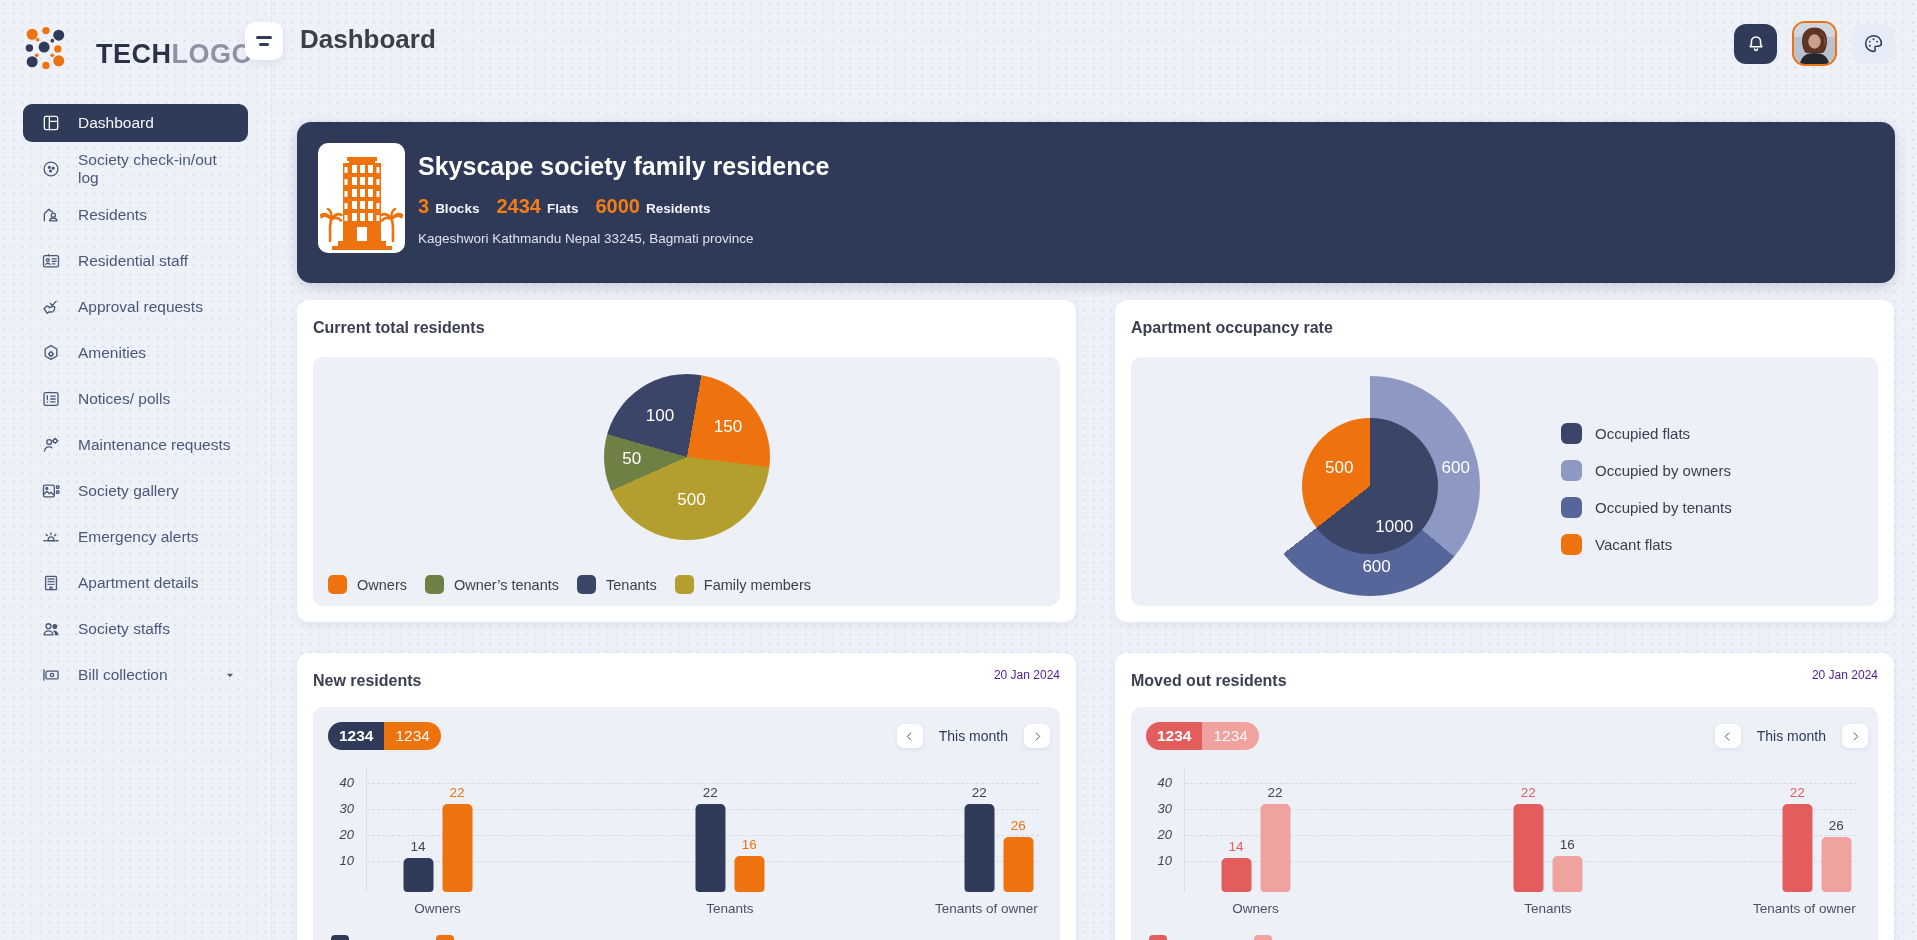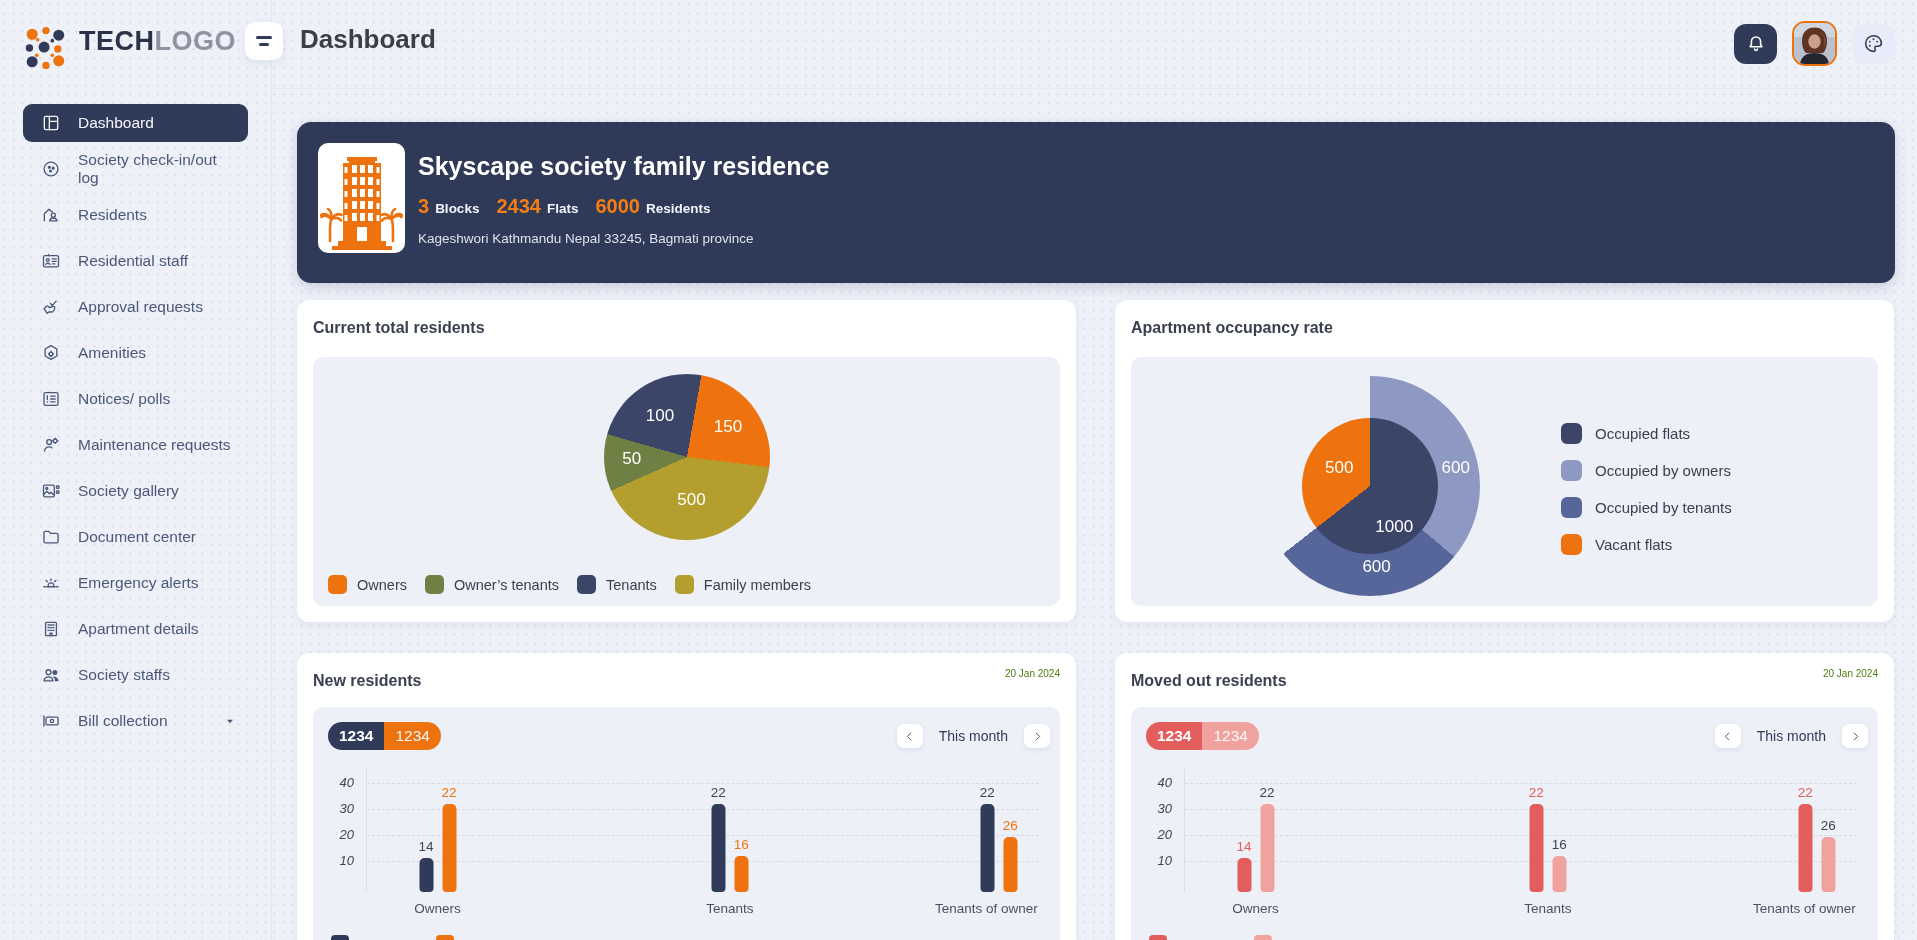--- a/index.html
+++ b/index.html
@@ -7,21 +7,21 @@
   body {
     position:relative; overflow:hidden;
     font-family:"Liberation Sans", sans-serif;
     background-color:#eef1f8;
     background-image:radial-gradient(circle, #dee3ef 1px, rgba(0,0,0,0) 1.3px);
     background-size:9px 9px;
     color:#3a4050;
   }
   
   .sidebar { position:absolute; left:0; top:0; width:272px; height:940px; border-right:1px solid #e2e7f2; }
-  .logo { position:absolute; left:23px; top:26px; display:flex; align-items:flex-start; gap:12px; }
+  .logo { position:absolute; left:23px; top:26px; display:flex; align-items:flex-end; gap:29px; }
   .logo-name { font-size:27px; font-weight:800; letter-spacing:.5px; color:#2b3248; }
   .logo-name .lite { color:#8d93a3; font-weight:700; }
   .nav { position:absolute; left:0; top:104px; width:272px; }
   .nav-item { position:relative; margin:0 24px 8px 23px; height:38px; border-radius:9px;
     display:flex; align-items:center; gap:17px; padding:0 12px 0 17px;
     color:#4b5878; font-size:15.5px; cursor:pointer; }
   .nav-item .ni-icon { width:21px; height:21px; display:flex; align-items:center; justify-content:center; flex:none; }
   .nav-item.active { background:#2f3b59; color:#f5f7fc; }
   .nav-item .chev { margin-left:auto; }
   
@@ -49,21 +49,21 @@
   .hero-stats .num { color:#f47d16; font-size:20px; font-weight:700; }
   .hero-stats .lab { color:#f2f4fa; font-size:13.5px; font-weight:700; margin-left:6px; }
   .hero-addr { position:absolute; left:121px; top:109px; font-size:13.5px; color:#dde2f0; }
   .row { display:flex; gap:39px; }
   .row1 { margin-top:17px; }
   .row2 { margin-top:31px; }
   .card { width:779px; background:#ffffff; border-radius:12px; box-shadow:0 3px 10px rgba(50,70,130,.07); position:relative; }
   .card.h1 { height:322px; }
   .card.h2 { height:312px; }
   .card-title { position:absolute; left:16px; top:19px; font-size:16px; font-weight:700; color:#3a4050; }
-  .card-date { position:absolute; right:16px; top:15px; font-size:10px; color:#4d7c0f; }
+  .card-date { position:absolute; right:16px; top:15px; font-size:12px; color:#4c1d95; }
   .panel { position:absolute; left:16px; right:16px; top:57px; bottom:0; background:#edf0f7; border-radius:10px; }
   .card.h1 .panel { height:249px; bottom:auto; }
   .card.h2 .panel { top:54px; height:258px; }
   
   .pie1 { position:absolute; left:50%; top:17px; transform:translateX(-50%); width:166px; height:166px; border-radius:50%; }
   .pie-label { position:absolute; transform:translate(-50%,-50%); color:#fff; font-size:17px; }
   .legend-row { position:absolute; left:15px; bottom:12px; display:flex; gap:18px; align-items:center; }
   .legend-item { display:flex; align-items:center; gap:10px; font-size:14.5px; color:#3a4050; }
   .swatch { width:19px; height:19px; border-radius:5px; flex:none; }
   
@@ -81,21 +81,21 @@
   .badge .b-right { font-weight:400; color:rgba(255,255,255,.96); }
   .period-nav { position:absolute; right:10px; top:17px; display:flex; align-items:center; gap:16px; }
   .pn-btn { width:26px; height:24px; background:#fff; border-radius:7px; display:flex; align-items:center; justify-content:center;
     box-shadow:0 2px 5px rgba(60,80,140,.10); cursor:pointer; color:#2f3b59; }
   .pn-label { font-size:14px; color:#2e3a57;text-align:right; }
   .chart { position:absolute; left:15px; right:15px; top:60px; height:176px; }
   .ytick { position:absolute; left:0; width:26px; text-align:right; font-size:13px; color:#3f4454;font-style:italic; }
   .plot { position:absolute; left:38px; right:6px; top:0; height:125px; border-left:1px solid #d9dee9; }
   .gridline { position:absolute; left:0; right:0; border-top:1px dashed #d5dae7; }
   .bar-group { position:absolute; bottom:0; display:flex; align-items:flex-end; gap:9px; transform:translateX(-50%); }
-  .bar { position:relative; width:14px; border-radius:5px 5px 4px 4px; }
+  .bar { position:relative; width:30px; border-radius:5px 5px 4px 4px; }
   .bar .val { position:absolute; top:-19px; left:50%; transform:translateX(-50%); font-size:13.5px; white-space:nowrap; }
   .cat-label { position:absolute; top:calc(100% + 9px); left:50%; transform:translateX(-50%); font-size:13.5px; color:#4b5064; white-space:nowrap; }
   .bar-group.last .cat-label { transform:translateX(-62%); }
   .partial-legend { position:absolute; left:18px; top:228px; display:flex; }
   .partial-legend .swatch { width:18px; height:18px; border-radius:4px; }
   .partial-legend .swatch + .swatch { margin-left:87px; }
   svg { display:block; }
 </style>
 </head>
 <body>
@@ -207,28 +207,20 @@
         <span class="ni-icon">
           <svg width="20" height="20" viewBox="0 0 24 24" fill="none" stroke="currentColor" stroke-width="1.6" stroke-linecap="round" stroke-linejoin="round">
             <rect x="3" y="5" width="13" height="14" rx="2"></rect>
             <circle cx="7" cy="9" r="1.2"></circle>
             <path d="M3.5 16l3.6-3.6 2.9 2.9 1.9-1.9 3.1 3.1"></path>
             <rect x="18.6" y="6" width="2.9" height="2.9" rx=".8"></rect>
             <rect x="18.6" y="12" width="2.9" height="2.9" rx=".8"></rect>
           </svg>
         </span>
         <span>Society gallery</span>
-      </div>
-      <div class="nav-item">
-        <span class="ni-icon">
-          <svg width="20" height="20" viewBox="0 0 24 24" fill="none" stroke="currentColor" stroke-width="1.6" stroke-linecap="round" stroke-linejoin="round">
-            <path d="M3.5 7.2c0-1.1.9-2 2-2h3.9l2 2.4h7.1c1.1 0 2 .9 2 2V17c0 1.1-.9 2-2 2h-13c-1.1 0-2-.9-2-2V7.2z"></path>
-          </svg>
-        </span>
-        <span>Document center</span>
       </div>
       <div class="nav-item">
         <span class="ni-icon">
           <svg width="20" height="20" viewBox="0 0 24 24" fill="none" stroke="currentColor" stroke-width="1.6" stroke-linecap="round" stroke-linejoin="round">
             <path d="M8.6 16.5v-1.3a3.4 3.4 0 016.8 0v1.3"></path>
             <path d="M7 16.5h10M12 9V7M7.6 10.4L6.2 9M16.4 10.4L17.8 9M3.5 16.5h1.9M18.6 16.5h1.9"></path>
           </svg>
         </span>
         <span>Emergency alerts</span>
       </div>

